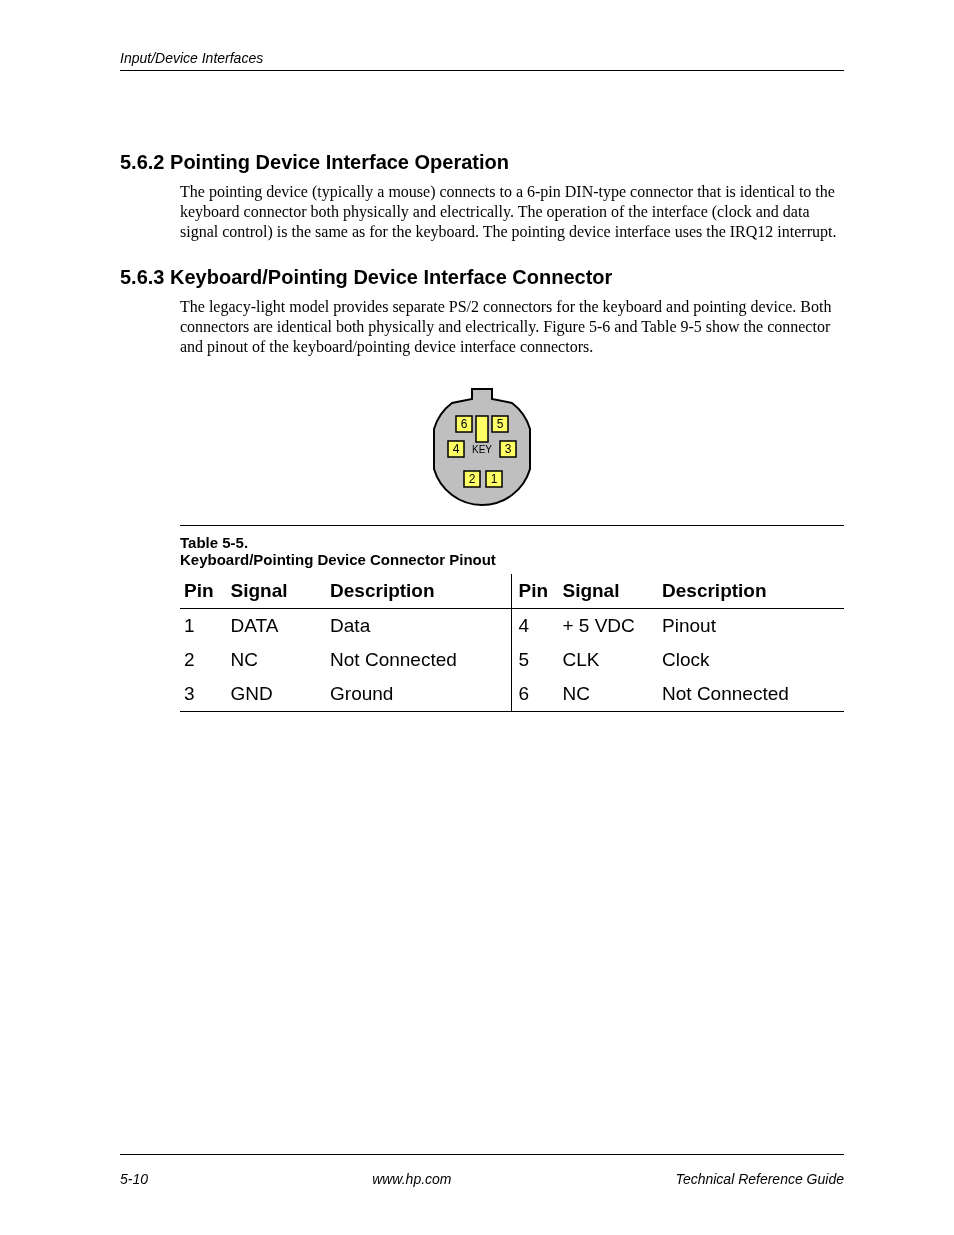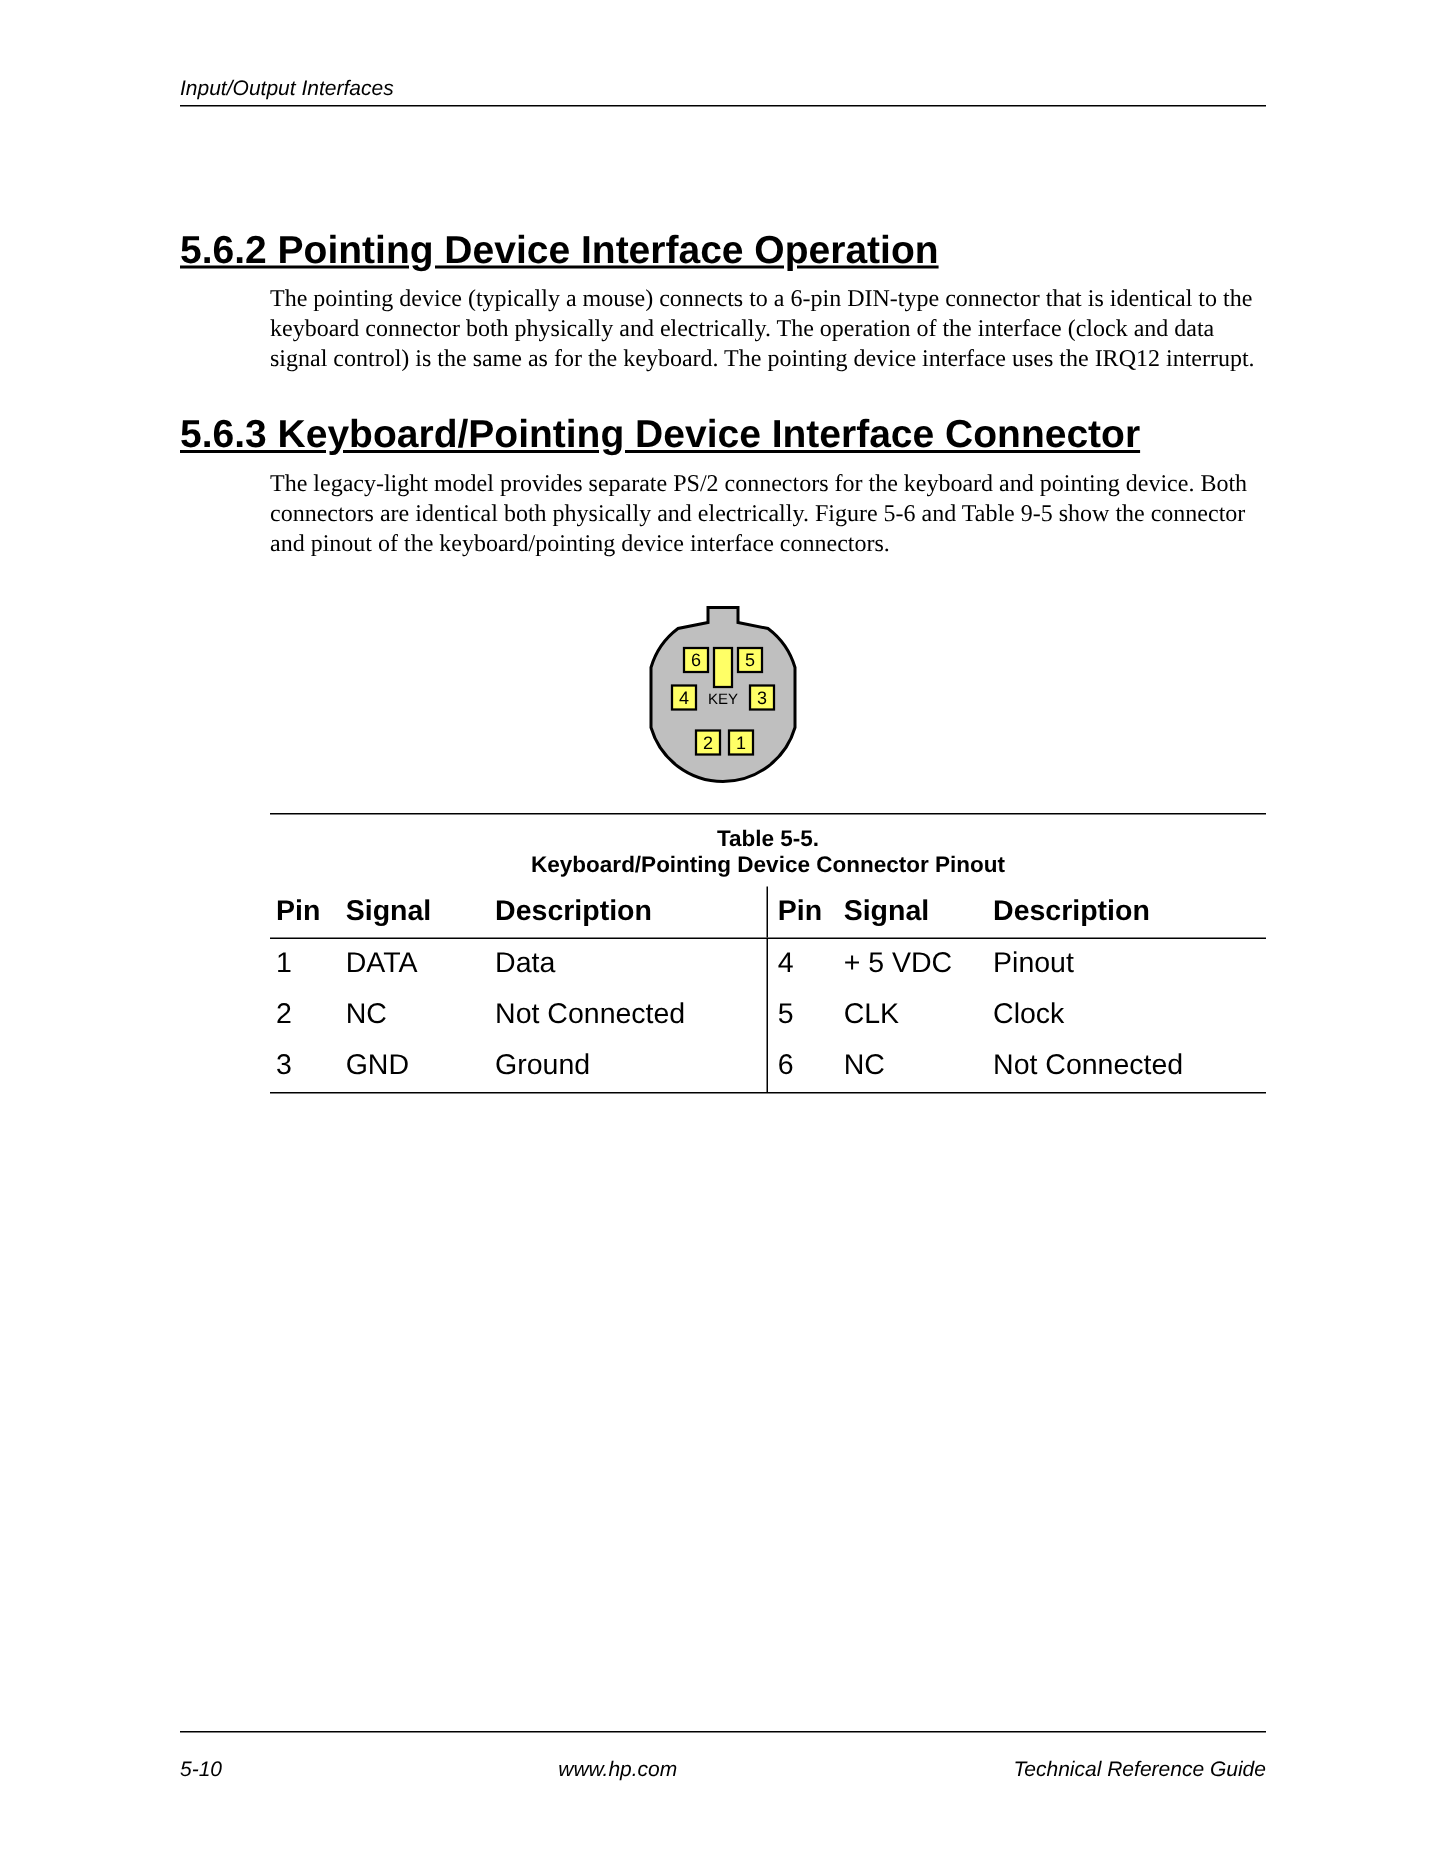--- a/index.html
+++ b/index.html
@@ -21,23 +21,22 @@
     font-style: italic;
     font-family: 'Trebuchet MS', 'Segoe UI', sans-serif;
     font-size: 14px;
     border-bottom: 1px solid #000;
     padding-bottom: 4px;
     margin-bottom: 80px;
   }
   h2.section {
     font-family: 'Trebuchet MS', 'Segoe UI', sans-serif;
     font-weight: bold;
-    font-size: 26px;
+    font-size: 20px;
     margin: 0 0 8px 0;
-    text-decoration: underline;
   }
   .body-text {
     font-family: 'Times New Roman', Times, serif;
     font-size: 16px;
     line-height: 1.25;
     margin: 4px 0 24px 60px;
   }
   .figure-area {
     text-align: center;
     margin: 18px 0 10px 0;
@@ -49,21 +48,20 @@
     text-align: left;
     margin: 20px 0 50px 60px;
   }
   .connector-svg {
     display: inline-block;
   }
   .table-wrap {
     margin-left: 60px;
   }
   .table-title-block {
-    text-align: center;
     font-family: 'Trebuchet MS', 'Segoe UI', sans-serif;
     font-weight: bold;
     font-size: 15px;
     border-top: 1px solid #000;
     padding-top: 8px;
     margin-bottom: 6px;
   }
   table.pinout {
     width: 100%;
     border-collapse: collapse;
@@ -99,21 +97,21 @@
     font-size: 14px;
     display: flex;
     justify-content: space-between;
   }
 </style>
 </head>
 <body>
 
 <div class="page">
 
-  <div class="running-header">Input/Output Interfaces</div>
+  <div class="running-header">Input/Device Interfaces</div>
 
   <h2 class="section">5.6.2 Pointing Device Interface Operation</h2>
   <p class="body-text">The pointing device  (typically a mouse) connects to a 6-pin DIN-type connector that is identical to the keyboard connector both physically and electrically. The operation of the interface (clock and data signal control) is the same as for the keyboard. The pointing device interface uses the IRQ12 interrupt.</p>
 
   <h2 class="section">5.6.3 Keyboard/Pointing Device Interface Connector</h2>
   <p class="body-text">The legacy-light model provides separate PS/2 connectors for the keyboard and pointing device. Both connectors are identical both physically and electrically. Figure 5-6 and Table 9-5 show the connector and pinout of the keyboard/pointing device interface connectors.</p>
 
   <div class="figure-area">
     <svg class="connector-svg" width="120" height="130" viewBox="0 0 120 130">
 

